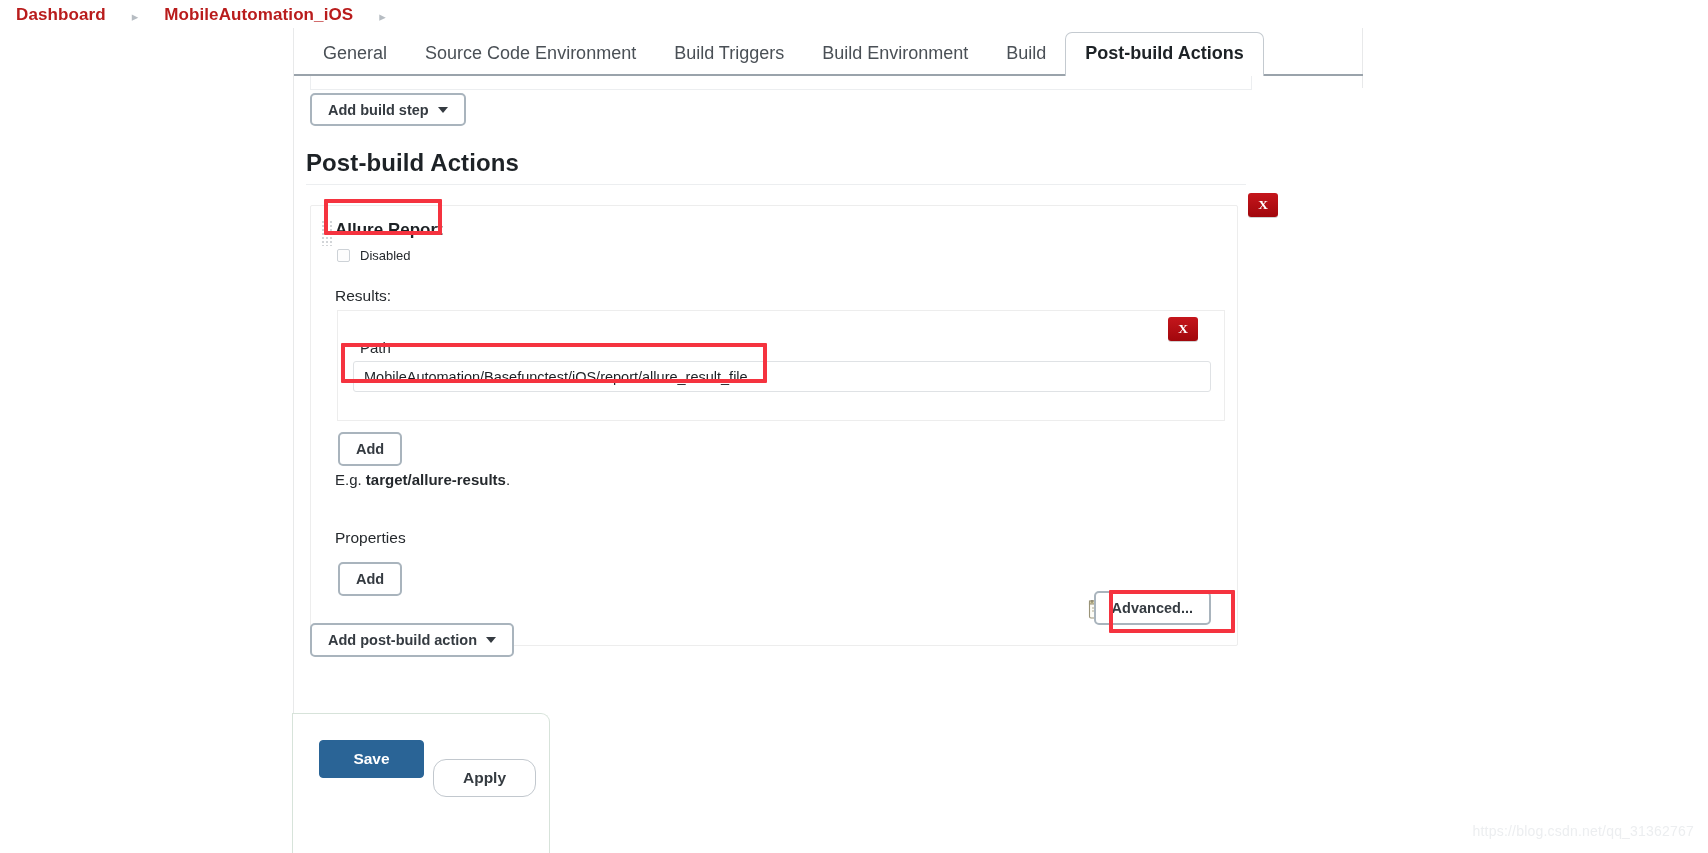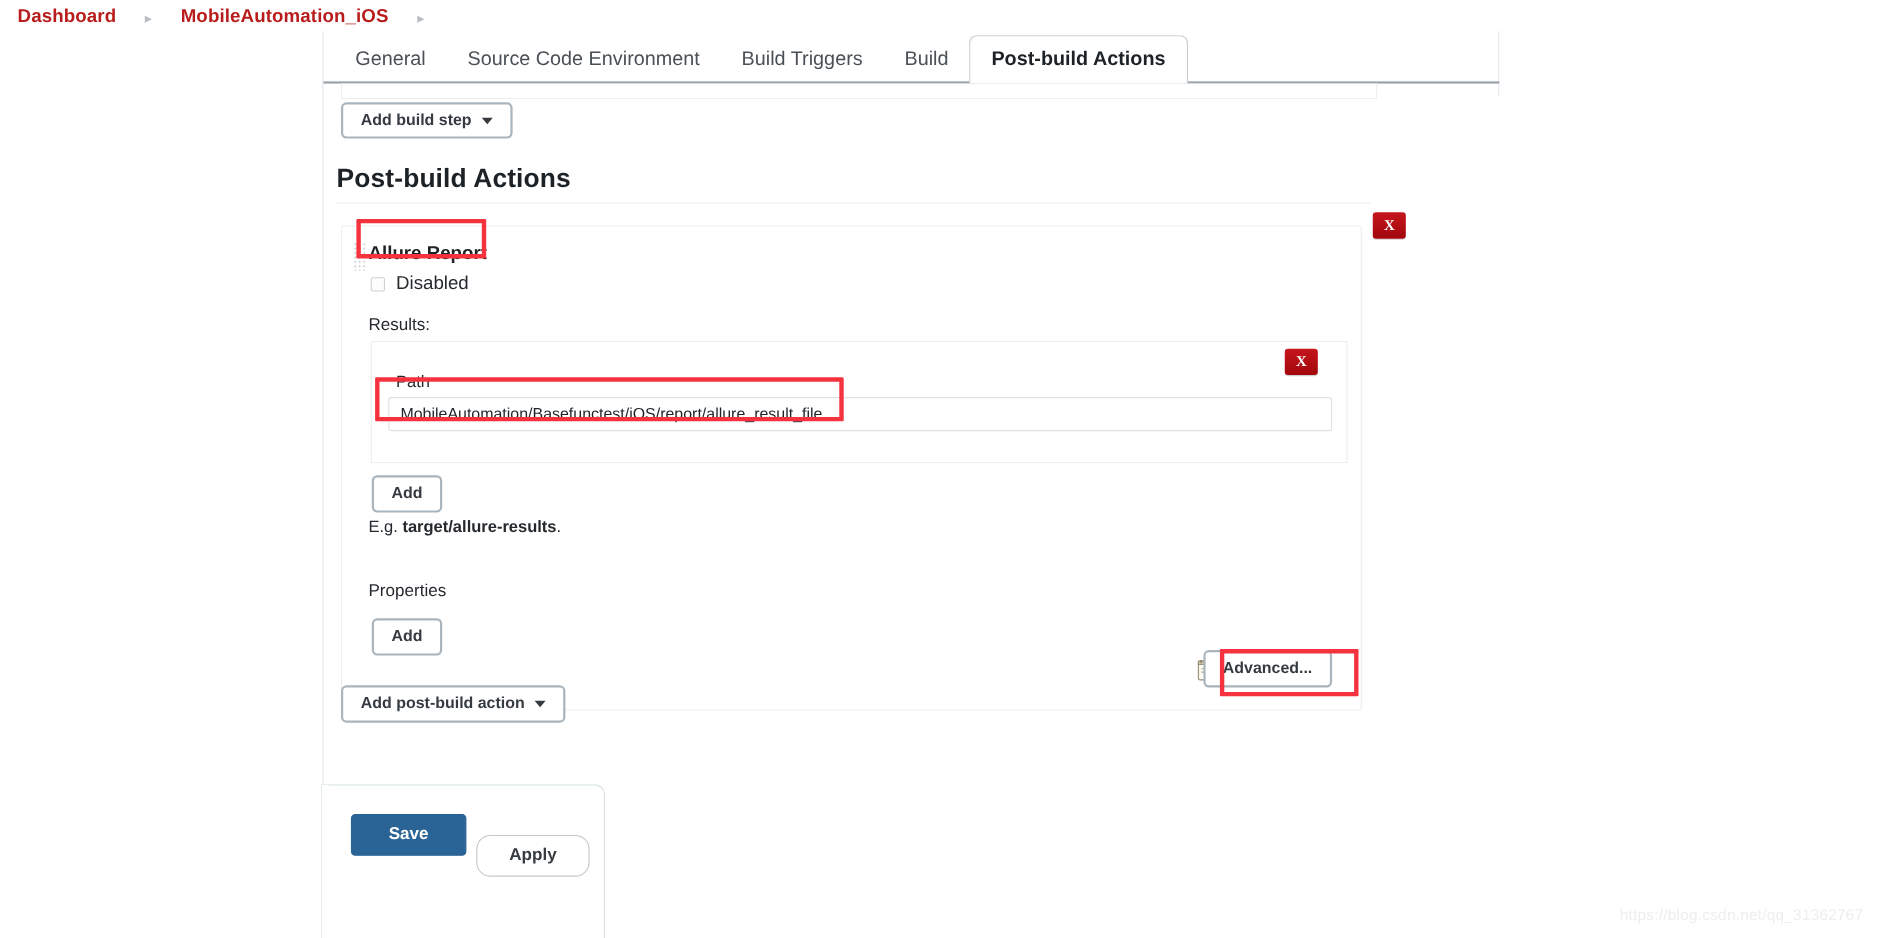--- a/index.html
+++ b/index.html
@@ -121,21 +121,21 @@
 
   .disabled-row {
     position: absolute; left: 26px; top: 42px;
     display: flex; align-items: center; gap: 10px;
   }
   .cb {
     width: 13px; height: 13px; border: 1px solid #cdd2d7;
     border-radius: 2px; background: #fdfdfd; display: inline-block;
     cursor: pointer;
   }
-  .disabled-label { font-size: 17px; color: #25292d; text-align: center; }
+  .disabled-label { font-size: 13px; color: #25292d; text-align: center; }
 
   .results-label {
     position: absolute; left: 24px; top: 81px;
     font-size: 15.5px; color: #25292d;
   }
 
   
   .entry-box {
     position: absolute; left: 26px; top: 104px; width: 888px; height: 111px;
     border: 1px solid #ededed; background: #fff;
@@ -231,20 +231,21 @@
   </div>
 
   <div class="col-border-left"></div>
   <div class="col-border-right"></div>
 
   <div class="tabbar">
     <div class="tabs">
       <div class="tab">General</div>
       <div class="tab">Source Code Environment</div>
       <div class="tab">Build Triggers</div>
+      <div class="tab">Build Environment</div>
       <div class="tab">Build</div>
       <div class="tab active">Post-build Actions</div>
     </div>
   </div>
   <div class="tabbar-underline"></div>
 
   <div class="ghost-field"></div>
 
   <button class="jbtn add-build-step">
     <span>Add build step</span>

